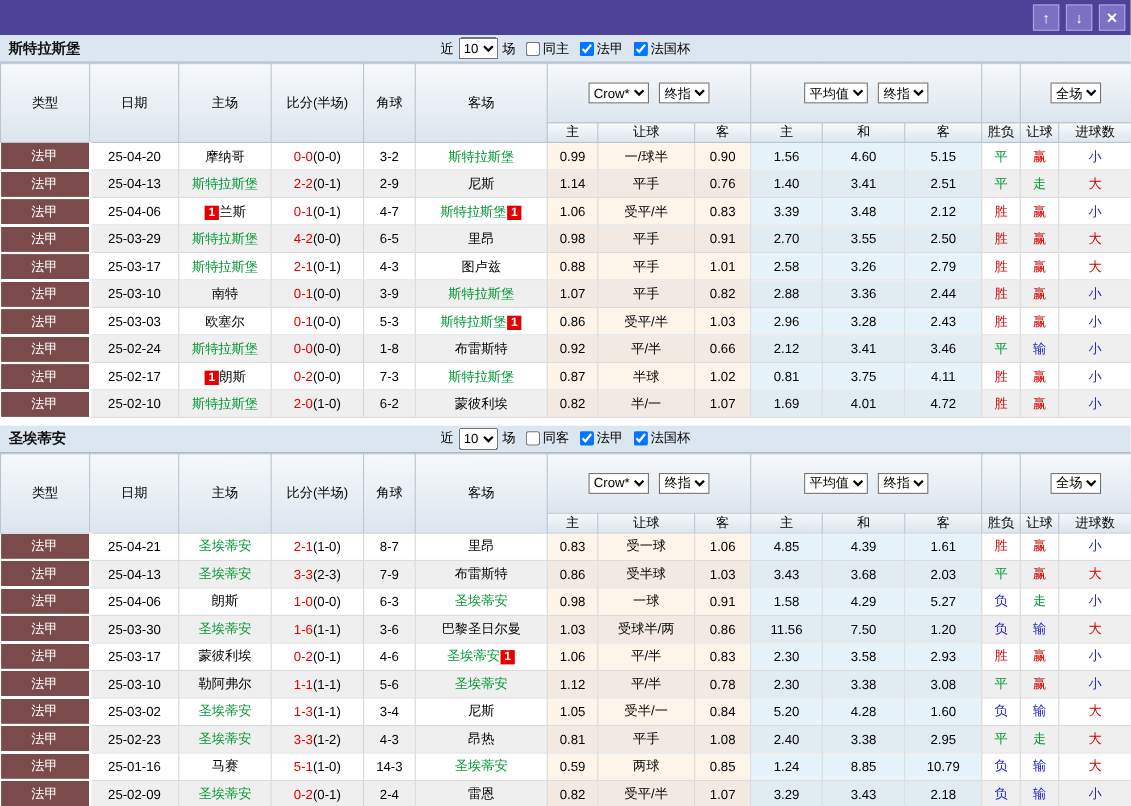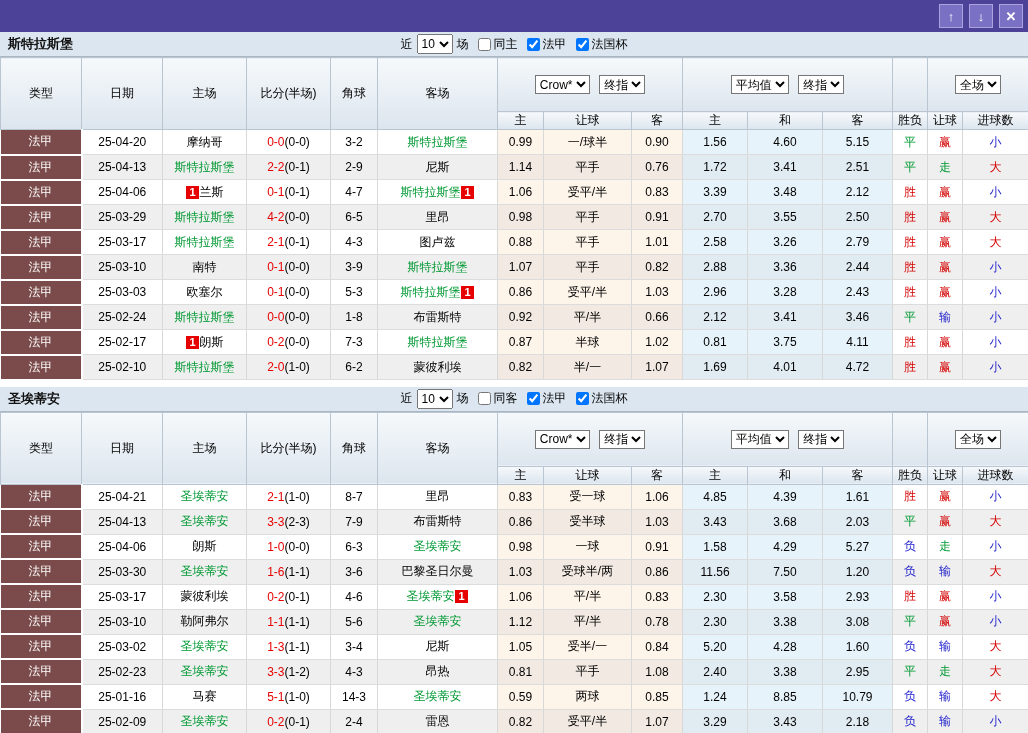--- a/index.html
+++ b/index.html
@@ -149,21 +149,21 @@
         <tr>
           <td class="c-type">法甲</td>
           <td class="c-plain">25-04-13</td>
           <td class="c-plain"><span class="green">斯特拉斯堡</span></td>
           <td class="c-plain"><span class="ft">2-2</span><span class="ht">(0-1)</span></td>
           <td class="c-plain">2-9</td>
           <td class="c-plain"><span>尼斯</span></td>
           <td class="c-odds">1.14</td>
           <td class="c-odds">平手</td>
           <td class="c-odds">0.76</td>
-          <td class="c-avg">1.72</td>
+          <td class="c-avg">1.40</td>
           <td class="c-avg">3.41</td>
           <td class="c-avg">2.51</td>
           <td class="c-stat" style="color: rgb(0, 153, 51);">平</td>
           <td class="c-stat" style="color: rgb(0, 153, 51);">走</td>
           <td class="c-stat" style="color: rgb(212, 0, 0);">大</td>
         </tr>
         <tr>
           <td class="c-type">法甲</td>
           <td class="c-plain">25-04-06</td>
           <td class="c-plain"><span class="badge">1</span><span>兰斯</span></td>

